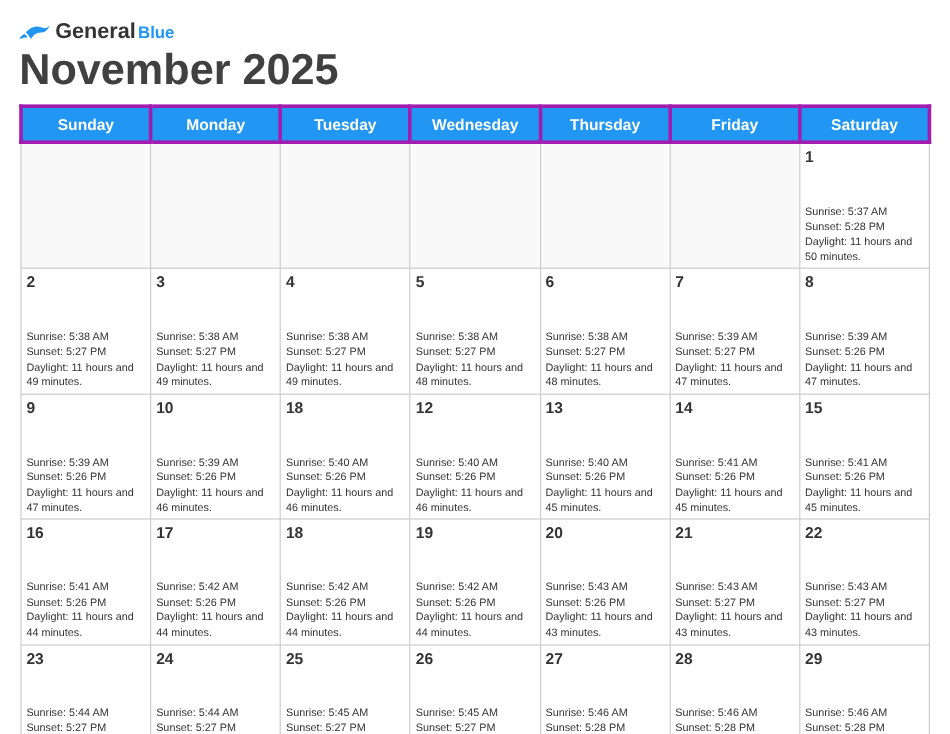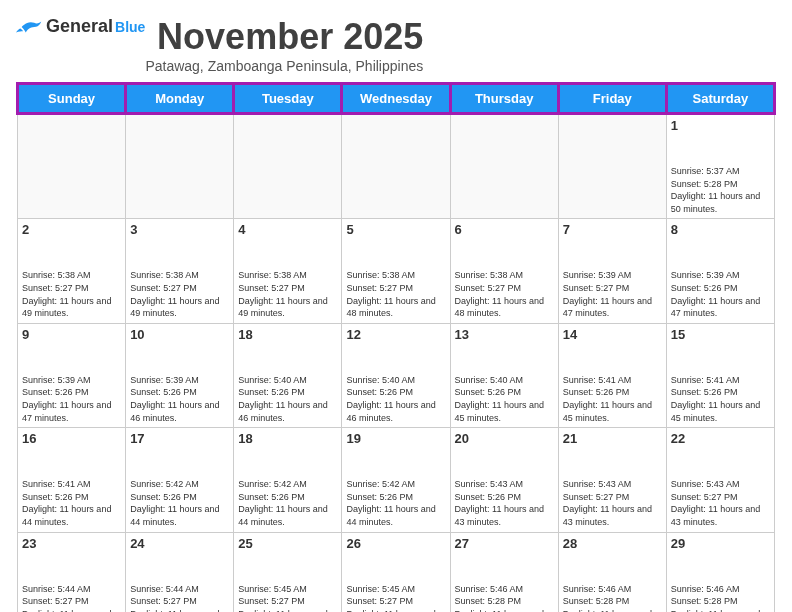--- a/index.html
+++ b/index.html
@@ -6,22 +6,23 @@
     body {
       font-family: Arial, sans-serif;
       background: #fff;
       width: 792px;
       min-height: 612px;
       padding: 16px;
     }
     .header {
       display: flex;
       align-items: flex-start;
-      justify-content: flex-start;
+      justify-content: space-between;
       margin-bottom: 8px;
+      flex-direction: column;
     }
     .logo-area {
       display: flex;
       flex-direction: column;
       align-items: flex-start;
     }
     .logo {
       display: flex;
       align-items: center;
       gap: 2px;
@@ -105,21 +106,20 @@
       <svg class="logo-bird" viewBox="0 0 40 28" xmlns="http://www.w3.org/2000/svg">
         <path d="M8 14 C8 14 16 4 26 8 C30 10 34 8 36 6 C36 6 34 14 26 14 C20 14 16 18 14 22 C12 18 10 16 8 14Z" fill="#2196F3"></path>
         <path d="M6 16 C6 16 2 18 0 22 C4 20 8 20 10 20 C9 18 8 17 6 16Z" fill="#2196F3"></path>
       </svg>
       <span class="logo-text-general">General</span>
         <span class="logo-text-blue">Blue</span>
     </div>
   </div>
   <div class="title-area">
     <div class="month-title">November 2025</div>
-    <div class="subtitle">Patawag, Zamboanga Peninsula, Philippines</div>
   </div>
 </div>
 
 <table class="calendar">
   <thead>
     <tr>
       <th>Sunday</th>
       <th>Monday</th>
       <th>Tuesday</th>
       <th>Wednesday</th>

